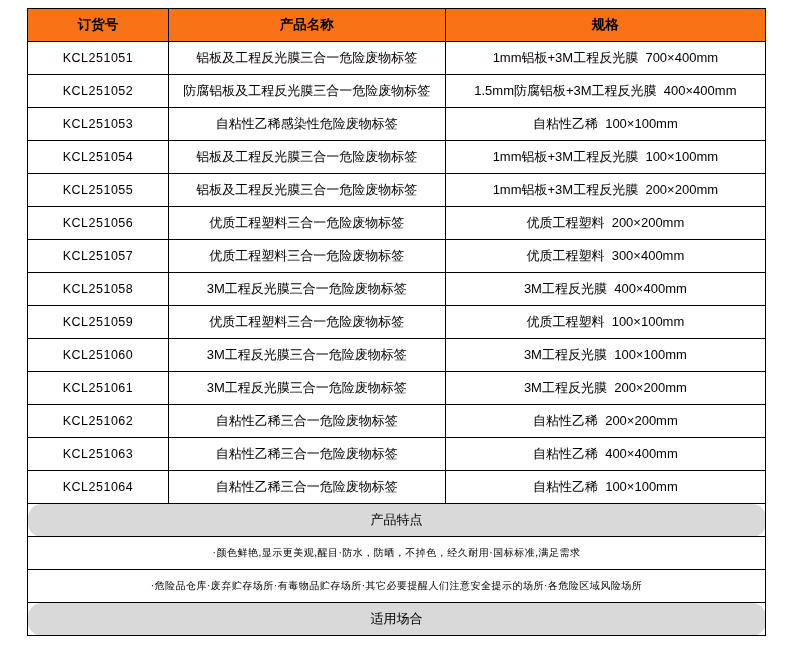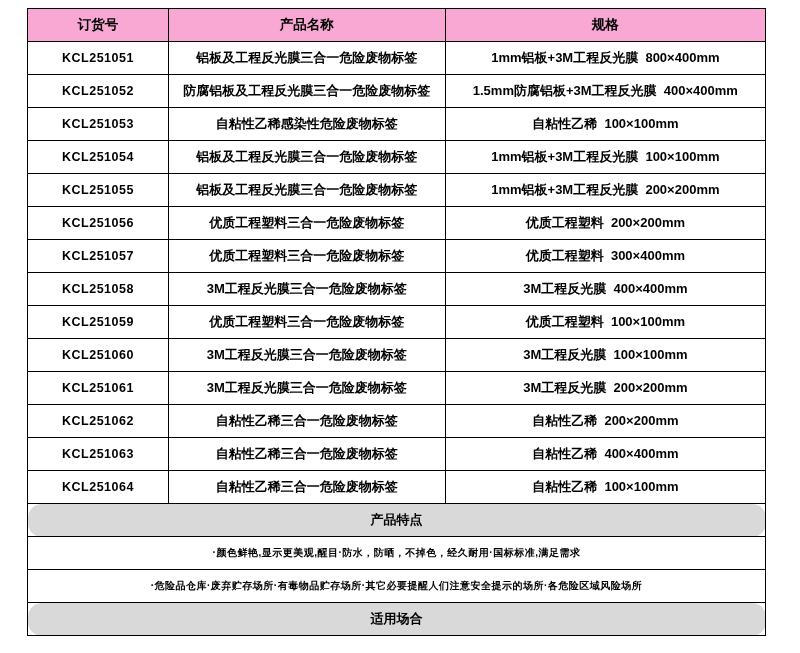--- a/index.html
+++ b/index.html
@@ -29,26 +29,26 @@
   col.c2 { width: 37.5%; }
   col.c3 { width: 43.4%; }
   .spec-table th,
   .spec-table td {
     border: 1px solid #000000;
     height: 32px;
     padding: 0 4px;
     text-align: center;
     vertical-align: middle;
     font-size: 13px;
-    font-weight: 700;
+    font-weight: 400;
     overflow: hidden;
     white-space: nowrap;
   }
   .spec-table thead th {
-    background: #f9a8d4;
+    background: #f97316;
     font-weight: 700;
     font-size: 13.5px;
   }
   .spec-table td.order-no {
     font-size: 12.5px;
     letter-spacing: 0.5px;
   }
   .spec-table td.spec-cell {
     white-space: pre;
   }
@@ -76,21 +76,21 @@
       <tr>
         <th>订货号</th>
         <th>产品名称</th>
         <th>规格</th>
       </tr>
     </thead>
     <tbody id="product-rows">
         <tr>
           <td class="order-no">KCL251051</td>
           <td class="name-cell">铝板及工程反光膜三合一危险废物标签</td>
-          <td class="spec-cell">1mm铝板+3M工程反光膜  800×400mm</td>
+          <td class="spec-cell">1mm铝板+3M工程反光膜  700×400mm</td>
         </tr>
         <tr>
           <td class="order-no">KCL251052</td>
           <td class="name-cell">防腐铝板及工程反光膜三合一危险废物标签</td>
           <td class="spec-cell">1.5mm防腐铝板+3M工程反光膜  400×400mm</td>
         </tr>
         <tr>
           <td class="order-no">KCL251053</td>
           <td class="name-cell">自粘性乙稀感染性危险废物标签</td>
           <td class="spec-cell">自粘性乙稀  100×100mm</td>

